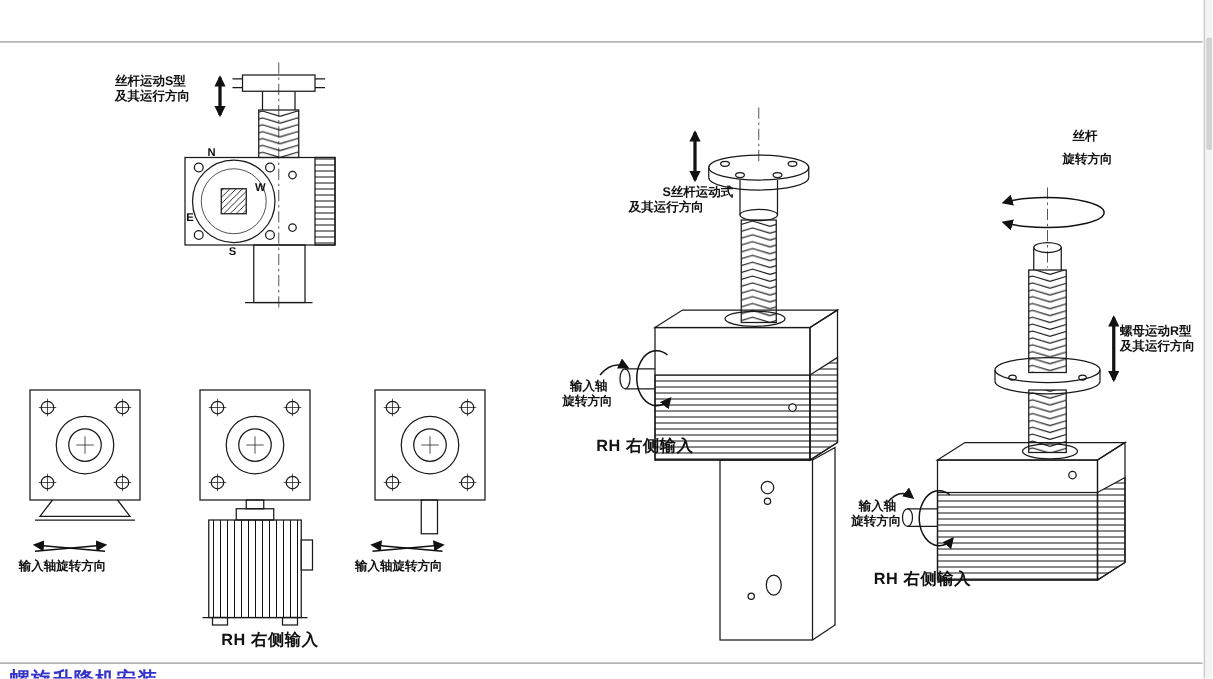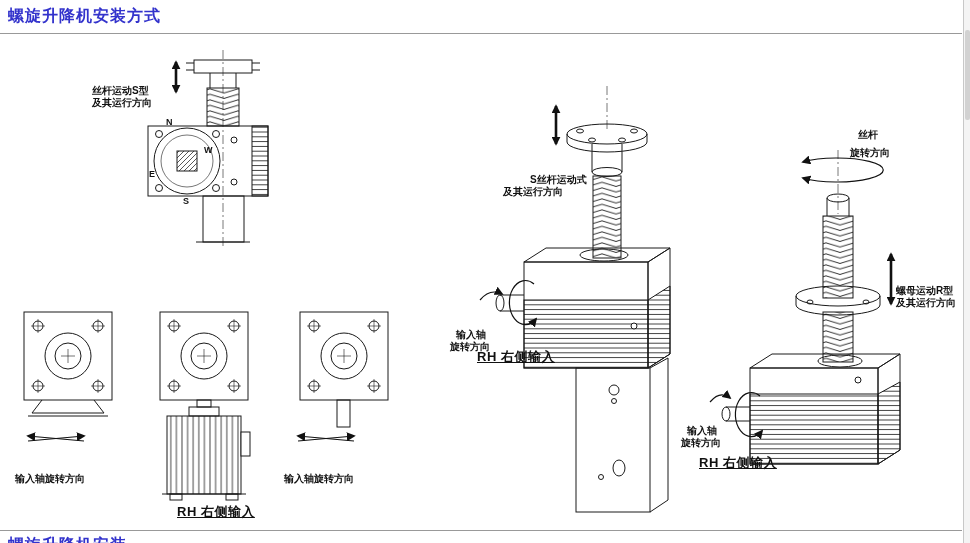--- a/index.html
+++ b/index.html
@@ -6,23 +6,23 @@
   html,body { background:#fff; font-family:"Liberation Sans","DejaVu Sans",sans-serif; }
   .canvas { position:relative; width:970px; height:543px; background:#fff; overflow:hidden; }
 
   .title { position:absolute; left:8px; top:5px; font:bold 16px/22px "Liberation Sans","DejaVu Sans",sans-serif;
            color:#3333cc; letter-spacing:1px; }
   .bottom-title { position:absolute; left:8px; top:534px; font:bold 16px/22px "Liberation Sans","DejaVu Sans",sans-serif;
            color:#3333cc; letter-spacing:1px; }
   .hr-top { position:absolute; left:0; top:33px; width:962px; border-top:1px solid #999; }
   .hr-bottom { position:absolute; left:0; top:530px; width:962px; border-top:1px solid #999; }
 
-  .lbl { position:absolute; font:bold 10px/12px "Liberation Sans","DejaVu Sans",sans-serif; color:#111; white-space:nowrap;margin-top:25px; }
+  .lbl { position:absolute; font:bold 10px/12px "Liberation Sans","DejaVu Sans",sans-serif; color:#111; white-space:nowrap; }
   .cap { position:absolute; font:bold 13px/15px "Liberation Sans","DejaVu Sans",sans-serif; color:#111;
-         white-space:nowrap; letter-spacing:.5px;text-decoration:underline; }
+         white-space:nowrap; letter-spacing:.5px; }
 
   svg.art { position:absolute; left:0; top:0; width:970px; height:543px; }
   svg .s      { stroke:#1a1a1a; stroke-width:1; fill:none; }
   svg .sw     { stroke:#1a1a1a; stroke-width:1; fill:#fff; }
   svg .thin   { stroke:#1a1a1a; stroke-width:.6; fill:none; }
   svg .cl     { stroke:#555; stroke-width:.8; fill:none; stroke-dasharray:9 3 2 3; }
   svg .arrow  { stroke:#111; stroke-width:1.2; fill:none; }
   svg .bold-arrow { stroke:#111; stroke-width:2.6; fill:none; }
   svg .fill-thread { fill:url(#pThread); stroke:#1a1a1a; stroke-width:1; }
   svg .fill-finsh  { fill:url(#pFinsH);  stroke:#1a1a1a; stroke-width:1; }
@@ -32,21 +32,20 @@
 
   .scroll-track { position:absolute; right:0; top:0; width:7px; height:543px; background:#f4f4f4;
                   border-left:1px solid #c8c8c8; }
   .scroll-thumb { position:absolute; left:1px; top:30px; width:5px; height:90px; background:#d2d2d2; border-radius:2px; }
 </style>
 </head>
 <body>
 
 <div class="canvas">
 
-  <div class="title">螺旋升降机安装方式</div>
   <div class="hr-top"></div>
   <div class="hr-bottom"></div>
   <div class="bottom-title">螺旋升降机安装</div>
 
   <svg class="art" viewBox="0 0 970 543">
     <defs>
       <marker id="mA" viewBox="0 0 10 10" markerWidth="9" markerHeight="9" refX="8" refY="5" orient="auto-start-reverse" markerUnits="userSpaceOnUse">
         <path d="M0,0 L10,5 L0,10 z" fill="#111"></path>
       </marker>
       <pattern id="pThread" width="28" height="5.5" patternUnits="userSpaceOnUse">

